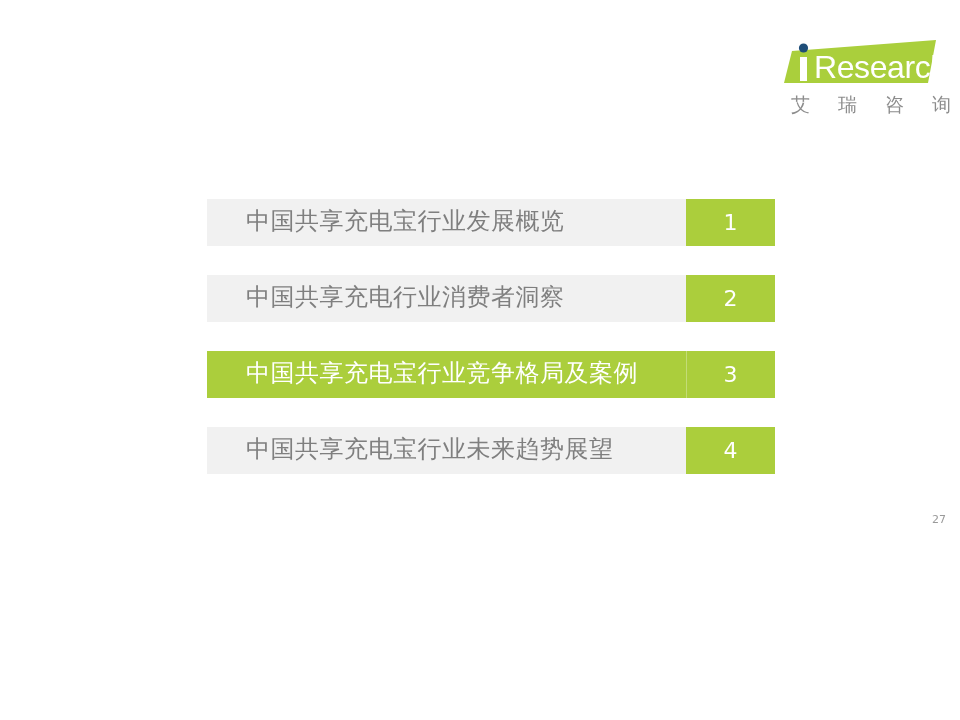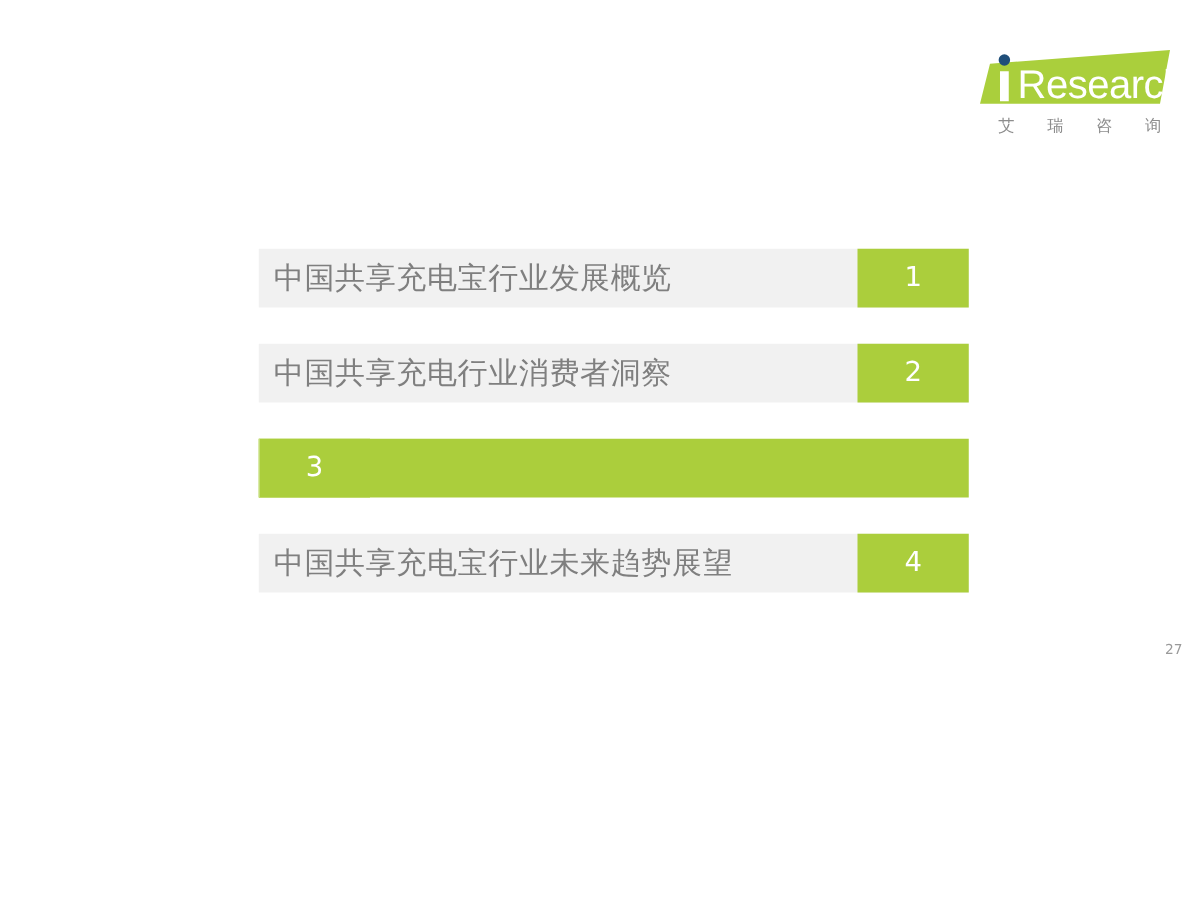--- a/index.html
+++ b/index.html
@@ -39,21 +39,21 @@
     top: 0;
     width: 170px;
     height: 54px;
   }
   .logo-sub {
     position: absolute;
     left: 10px;
     top: 56px;
     width: 160px;
     text-align: right;
-    font-size: 13px;
+    font-size: 19px;
     letter-spacing: 11px;
     text-indent: 11px;
     color: #8d8d8d;
     font-family: "DejaVu Sans", "Liberation Sans", sans-serif;
     white-space: nowrap;
   }
 
   
   .agenda {
     position: absolute;
@@ -73,27 +73,27 @@
     margin-bottom: 0;
   }
   .agenda-row.active {
     background: #abce3c;
   }
 
   .agenda-label {
     flex: 1 1 auto;
     display: flex;
     align-items: center;
+    padding-left: 39px;
     font-size: 24px;
     line-height: 1;
     color: #7f7f7f;
-    font-family: Liberation Serif, serif;
+    font-family: Liberation Mono, monospace;
     letter-spacing: 0.5px;
     white-space: nowrap;
-    margin-left: 12px;
   }
   .agenda-row.active .agenda-label {
     color: #ffffff;
   }
 
   .agenda-num {
     flex: 0 0 89px;
     width: 89px;
     display: flex;
     align-items: center;
@@ -144,20 +144,21 @@
       <div class="agenda-label">中国共享充电宝行业发展概览</div>
       <div class="agenda-num">1</div>
     </div>
 
     <div class="agenda-row">
       <div class="agenda-label">中国共享充电行业消费者洞察</div>
       <div class="agenda-num">2</div>
     </div>
 
     <div class="agenda-row active">
+      <div class="agenda-label">中国共享充电宝行业竞争格局及案例</div>
       <div class="agenda-num">3</div>
     </div>
 
     <div class="agenda-row">
       <div class="agenda-label">中国共享充电宝行业未来趋势展望</div>
       <div class="agenda-num">4</div>
     </div>
 
   </div>
 

